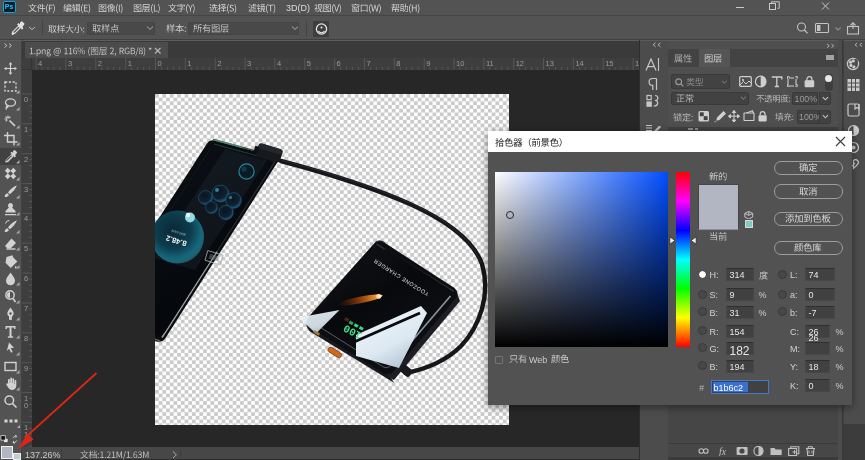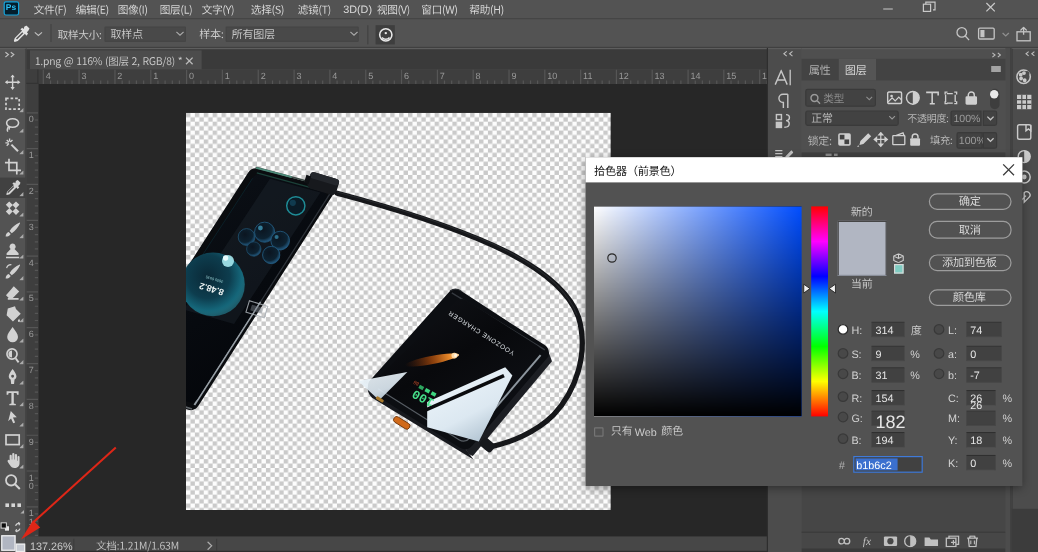--- a/index.html
+++ b/index.html
@@ -836,21 +836,21 @@
     <div class="lat" style="left:709.5px;top:307.5px;color:#d2d2d2;font-size:9px">B:</div>
     <div style="position:absolute;left:725.5px;top:305.5px;width:28.5px;height:13px;background:#414141;border:1px solid #474747;border-top-color:#2f2f2f;border-radius:1px"></div>
     <div class="lat" style="left:729.5px;top:307.5px;color:#e6e6e6;font-size:9px">31</div>
     <div class="ab" style="left:697.5px;top:326.0px;width:9px;height:9px;border-radius:50%;background:#484848;border:1.2px solid #393939"></div>
     <div class="lat" style="left:709.5px;top:326.5px;color:#d2d2d2;font-size:9px">R:</div>
     <div style="position:absolute;left:725.5px;top:324.5px;width:28.5px;height:13px;background:#414141;border:1px solid #474747;border-top-color:#2f2f2f;border-radius:1px"></div>
     <div class="lat" style="left:729.5px;top:326.5px;color:#e6e6e6;font-size:9px">154</div>
     <div class="ab" style="left:697.5px;top:343.4px;width:9px;height:9px;border-radius:50%;background:#484848;border:1.2px solid #393939"></div>
     <div class="lat" style="left:709.5px;top:343.9px;color:#d2d2d2;font-size:9px">G:</div>
     <div style="position:absolute;left:725.5px;top:341.9px;width:28.5px;height:13px;background:#414141;border:1px solid #474747;border-top-color:#2f2f2f;border-radius:1px"></div>
-    <div class="lat" style="left:729.5px;top:343.9px;color:#e6e6e6;font-size:15px">182</div>
+    <div class="lat" style="left:729.5px;top:343.9px;color:#e6e6e6;font-size:12px">182</div>
     <div class="ab" style="left:697.5px;top:361.1px;width:9px;height:9px;border-radius:50%;background:#484848;border:1.2px solid #393939"></div>
     <div class="lat" style="left:709.5px;top:361.6px;color:#d2d2d2;font-size:9px">B:</div>
     <div style="position:absolute;left:725.5px;top:359.6px;width:28.5px;height:13px;background:#414141;border:1px solid #474747;border-top-color:#2f2f2f;border-radius:1px"></div>
     <div class="lat" style="left:729.5px;top:361.6px;color:#e6e6e6;font-size:9px">194</div>
     <svg style="position:absolute;left:757.5px;top:267.8px;overflow:visible" width="11" height="14">
       <path transform="translate(1 10.7)" fill="#cfcfcf" d="M3.6 -5.9V-5.1H2.1V-4.6H3.6V-3H7.1V-4.6H8.6V-5.1H7.1V-5.9H6.4V-5.1H4.2V-5.9ZM6.4 -4.6V-3.6H4.2V-4.6ZM7 -1.9C6.6 -1.4 6 -1 5.3 -0.7C4.7 -1 4.1 -1.4 3.8 -1.9ZM2.2 -2.4V-1.9H3.4L3.1 -1.7C3.5 -1.2 4 -0.8 4.6 -0.4C3.7 -0.2 2.7 0 1.8 0.1C1.9 0.2 2 0.5 2 0.7C3.2 0.6 4.3 0.3 5.3 -0.1C6.2 0.3 7.3 0.6 8.4 0.7C8.5 0.6 8.7 0.3 8.9 0.1C7.8 0 6.9 -0.1 6.1 -0.4C6.9 -0.9 7.6 -1.4 8 -2.2L7.5 -2.5L7.4 -2.4ZM4.4 -7.6C4.5 -7.4 4.6 -7.1 4.7 -6.8H1.2V-4.3C1.2 -2.9 1.1 -1 0.3 0.4C0.5 0.5 0.8 0.6 1 0.7C1.7 -0.7 1.8 -2.8 1.8 -4.3V-6.2H8.7V-6.8H5.5C5.4 -7.1 5.2 -7.5 5 -7.8Z"></path>
     </svg>
     <div class="lat" style="left:758.5px;top:290.4px;color:#cfcfcf">%</div>
     <div class="lat" style="left:758.5px;top:307.5px;color:#cfcfcf">%</div>
     <div class="lat" style="left:699px;top:383px;color:#b5b5b5;font-size:9px;font-style:italic">#</div>

